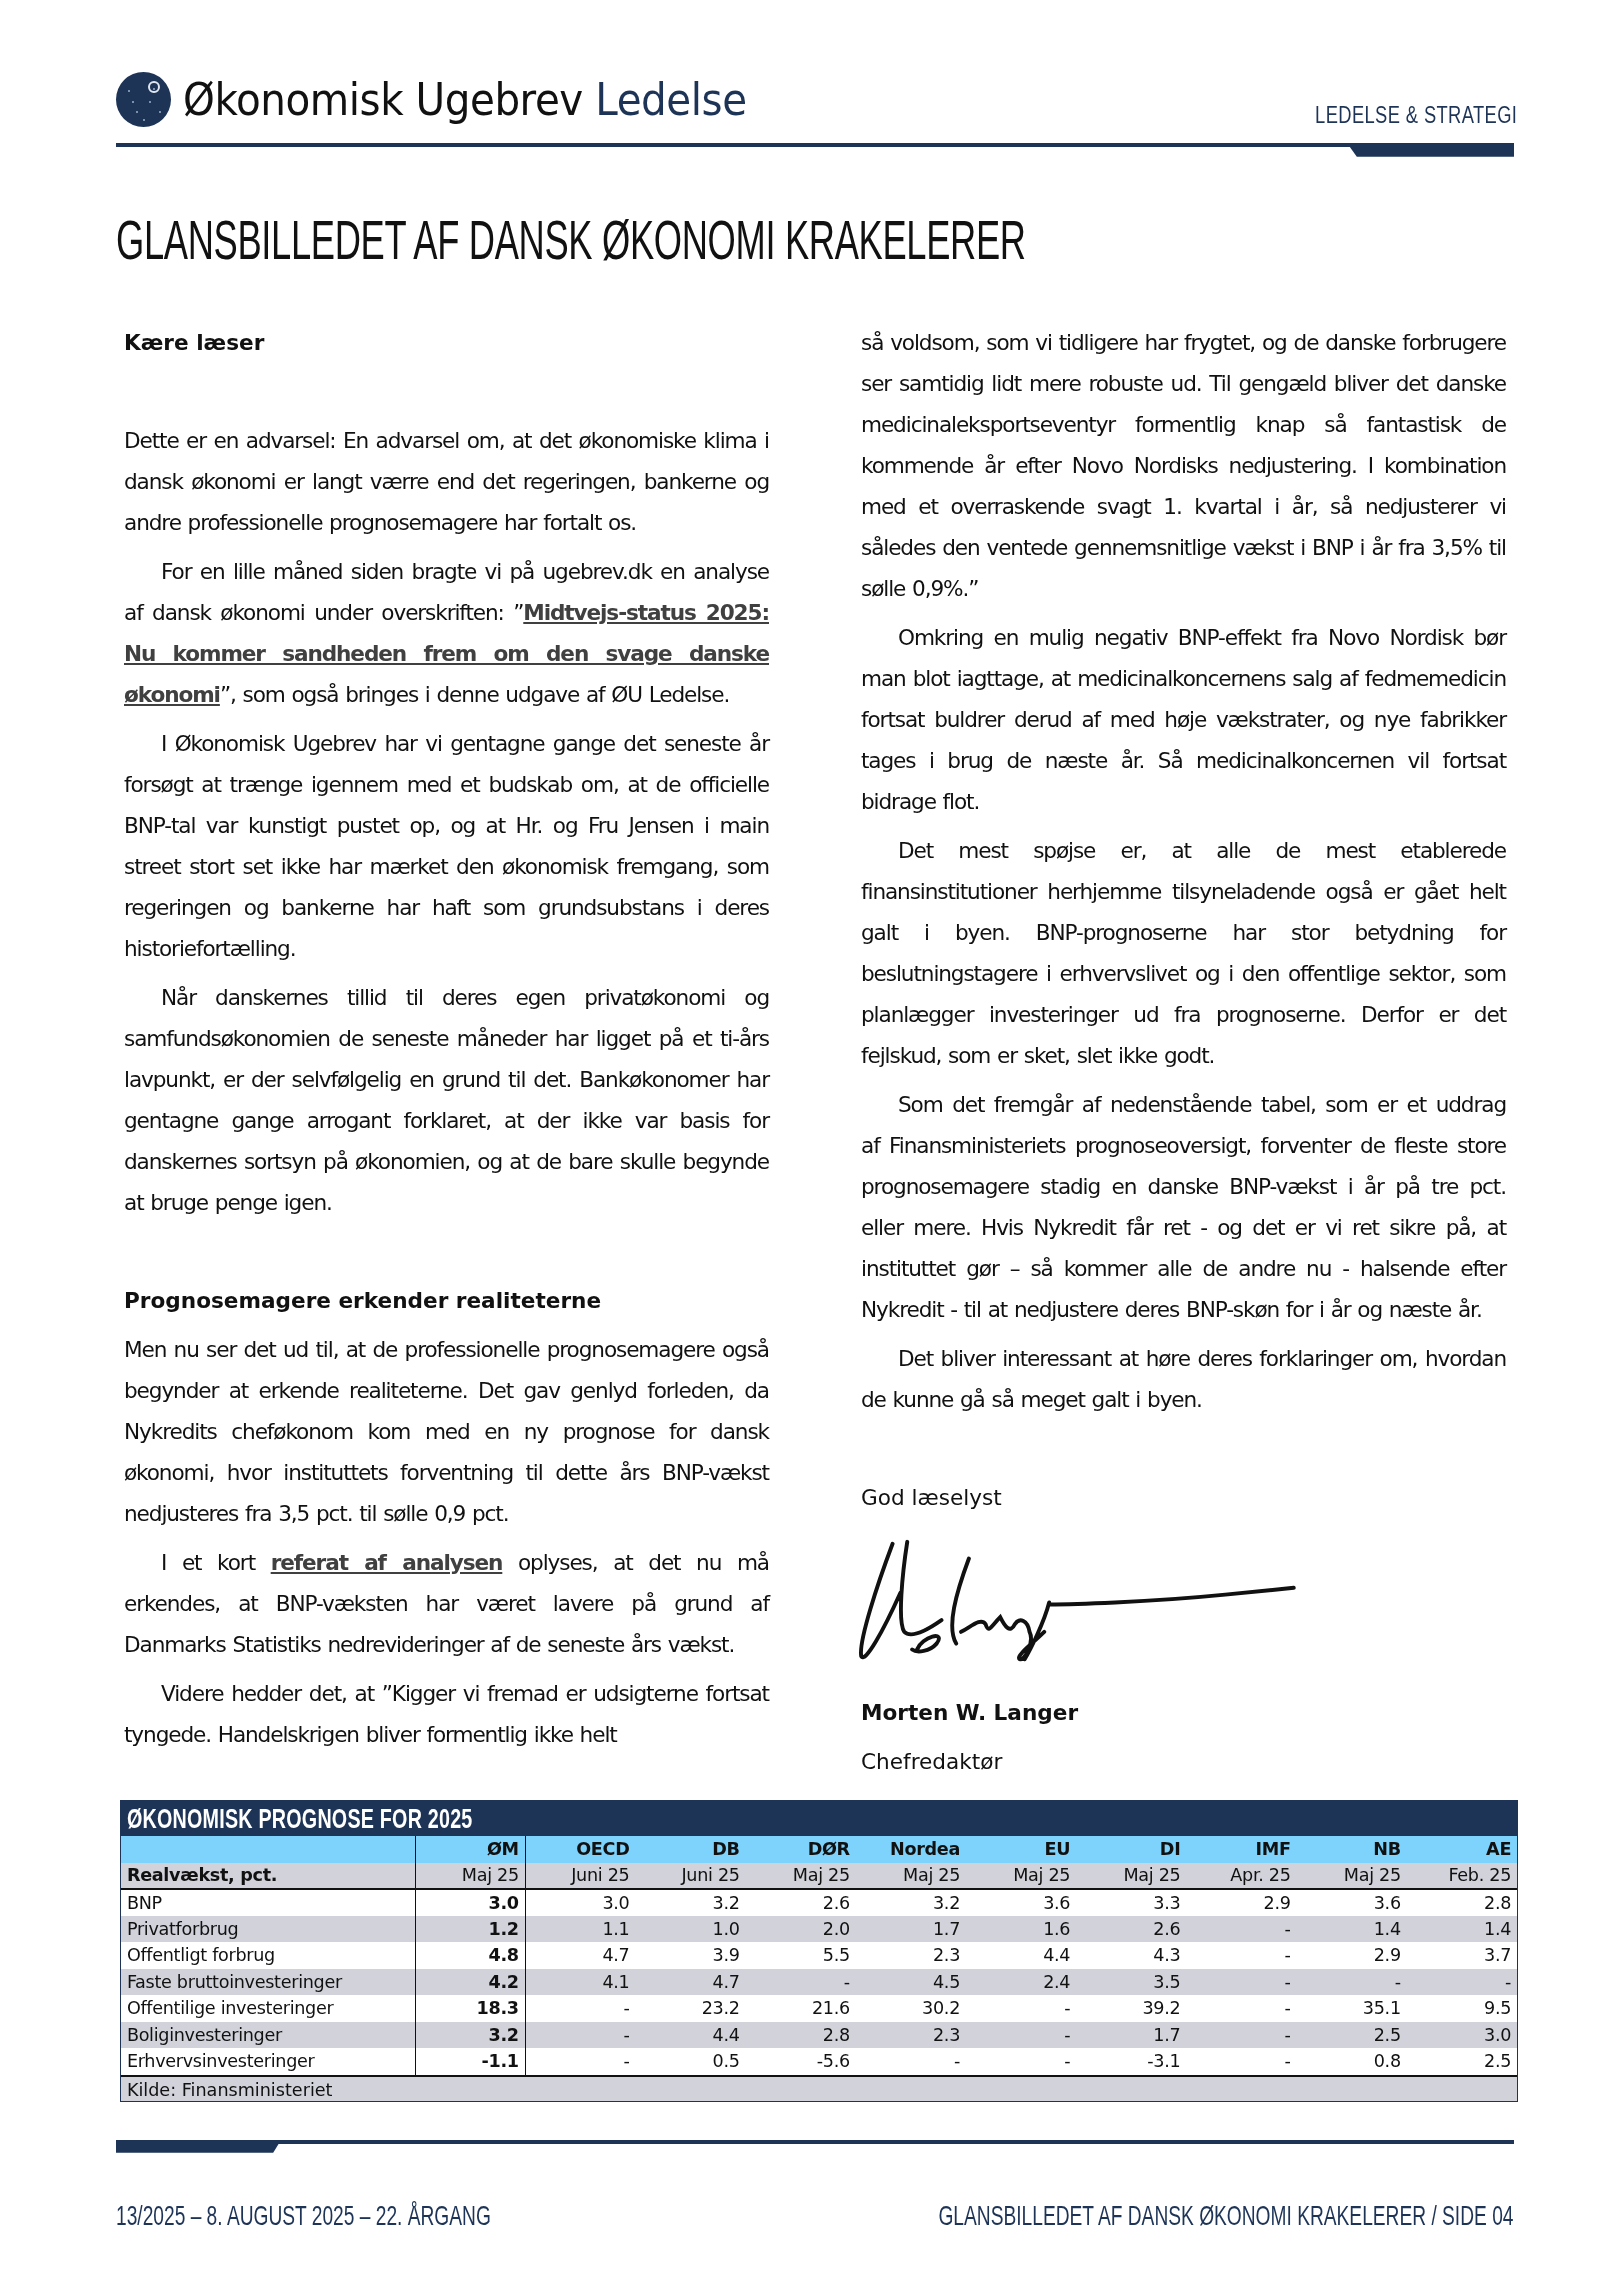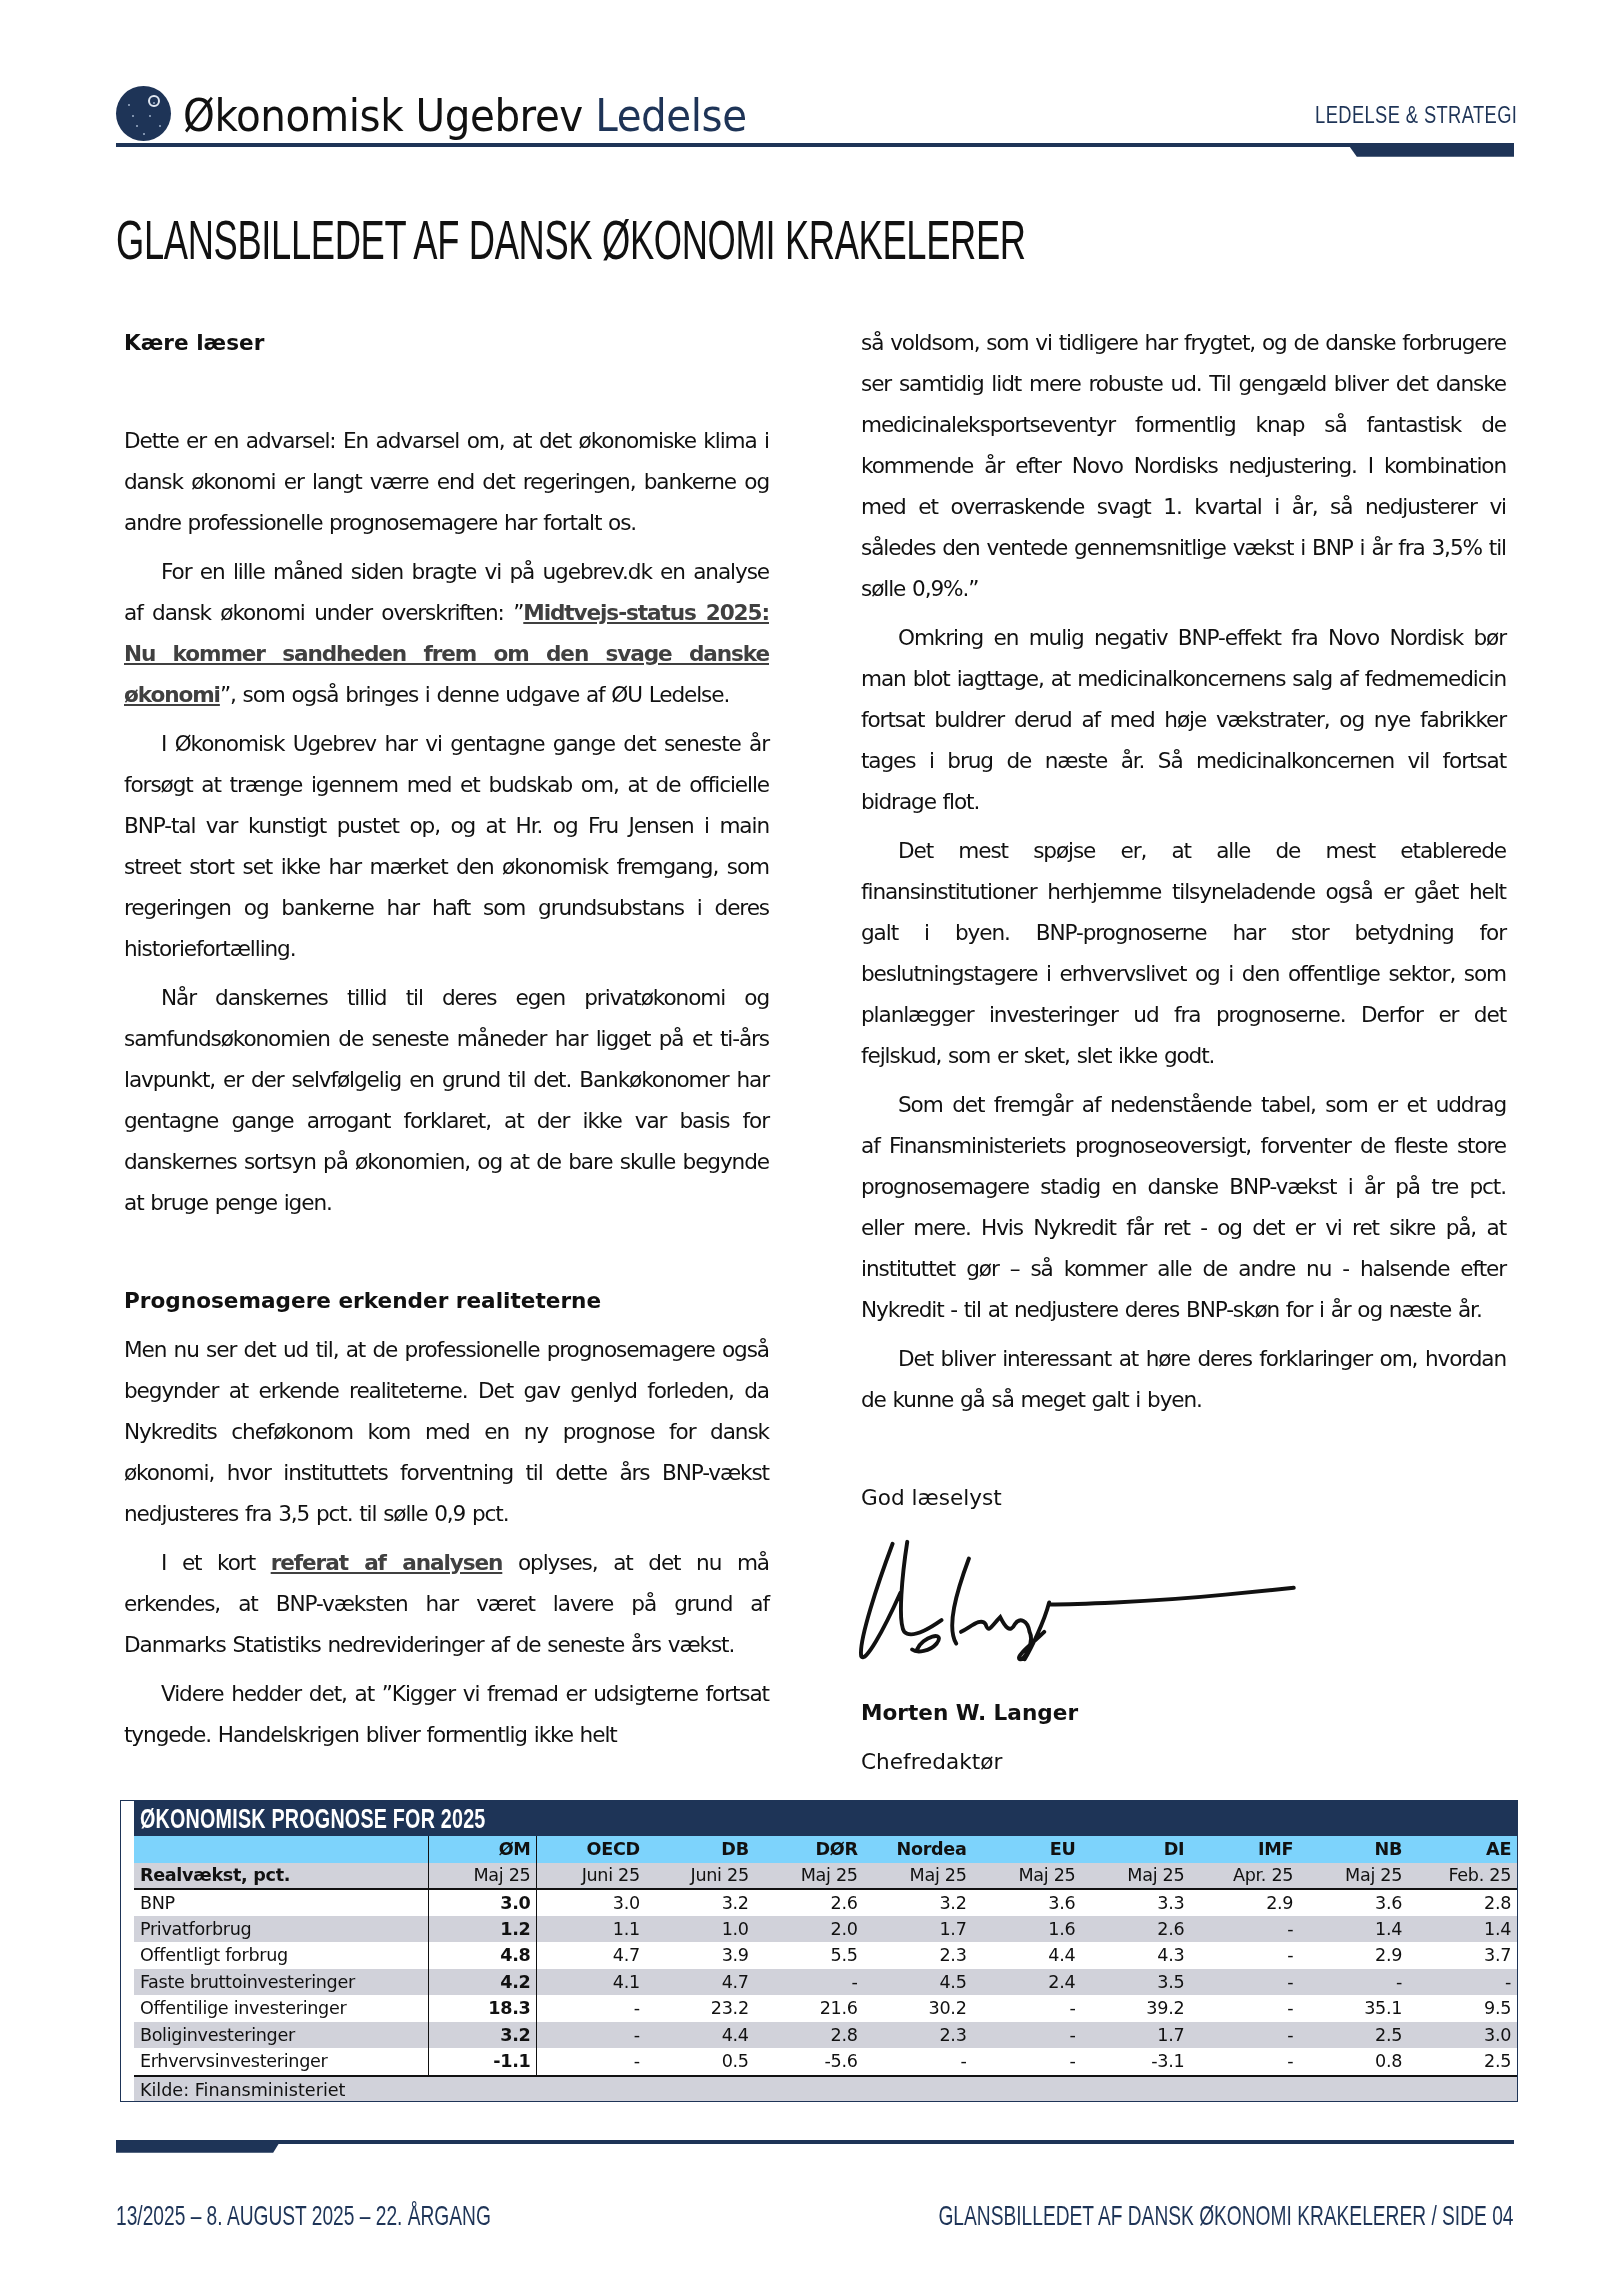--- a/index.html
+++ b/index.html
@@ -1,20 +1,20 @@
 <!DOCTYPE html>
 <html><head>
 <meta charset="utf-8">
 <style>
   * { box-sizing: border-box; margin: 0; padding: 0; }
   html, body { width: 1621px; height: 2293px; background: #ffffff; }
   body { position: relative; font-family: "Liberation Sans", sans-serif; color: #111; overflow: hidden; }
 
   
-  .masthead { position: absolute; left: 116px; top: 72px; height: 69px; display: flex; align-items: flex-end; }
+  .masthead { position: absolute; left: 116px; top: 65px; height: 69px; display: flex; align-items: center; }
   .logo-globe { width: 55px; height: 55px; border-radius: 50%; background: #1e3457; position: relative; margin-right: 11.8px; overflow: hidden; }
   .logo-globe .speck { position: absolute; background: #9fb0c8; width: 2px; height: 2px; border-radius: 1px; }
   .logo-globe .ring { position: absolute; right: 10.8px; top: 8.8px; width: 11.8px; height: 11.8px; border-radius: 50%; border: 2.9px solid #dfe6f0; background: #1e3457; }
   .brand { font-family: "DejaVu Sans", sans-serif; font-size: 44px; letter-spacing: -0.5px; font-weight: 400; transform: scaleX(0.92); transform-origin: left center; white-space: nowrap; }
   .brand .brand-main { color: #111; }
   .brand .brand-accent { color: #1e3457; }
 
   .section-tag { position: absolute; right: 104px; top: 102px; font-family: "Liberation Sans Narrow", "Liberation Sans", sans-serif; font-size: 23.5px; color: #1e3457; letter-spacing: 0.5px; transform: scaleX(0.78); transform-origin: right center; white-space: nowrap; }
 
   .header-rule { position: absolute; left: 116px; top: 143px; width: 1398px; height: 3.9px; background: #1e3457; }
@@ -32,21 +32,21 @@
   .col .bold { font-weight: 700; }
   .col .gap { height: 41px; }
   .col a { color: #404040; text-decoration: underline; font-weight: bold; }
   .col .txt { letter-spacing: -1.1px; word-spacing: 1px; }
 
   
   .signature { margin-top: 7.8px; width: 451px; height: 137px; }
   .sig-name { font-weight: 700; }
 
   
-  .ptable { position: absolute; left: 120px; top: 1800px; width: 1398px; border: 1.5px solid #1e3457; font-family: "DejaVu Sans", sans-serif; font-size: 17.6px; color: #111; padding-left: 13px; }
+  .ptable { position: absolute; left: 120px; top: 1800px; width: 1398px; border: 1.5px solid #1e3457; font-family: "DejaVu Sans", sans-serif; font-size: 17.6px; color: #111; }
   .ptable .t-title { background: #1e3457; color: #fff; height: 35px; line-height: 35px; padding-left: 5.9px; font-family: "Liberation Sans Narrow", "Liberation Sans", sans-serif; font-size: 27.4px; font-weight: 700; letter-spacing: 0.3px; transform-origin: left center; }
   .ptable .t-title span { display: inline-block; transform: scaleX(0.72); transform-origin: left center; white-space: nowrap; }
   .ptable table { width: 100%; border-collapse: collapse; table-layout: fixed; }
   .ptable td, .ptable th { height: 26.5px; padding: 0 5.9px; white-space: nowrap; font-weight: 400; letter-spacing: -0.3px; }
   .ptable col.c-label { width: 294px; }
   .ptable .num { text-align: right; }
   .ptable .vl { border-right: 1.5px solid #111; }
   .ptable tr.h1 th { background: #7dd3fc; font-weight: 700; text-align: right; }
   .ptable tr.h2 th { background: #d1d2da; text-align: right; border-bottom: 2.9px solid #111; }
   .ptable tr.h2 th.label { text-align: left; font-weight: 700; }

